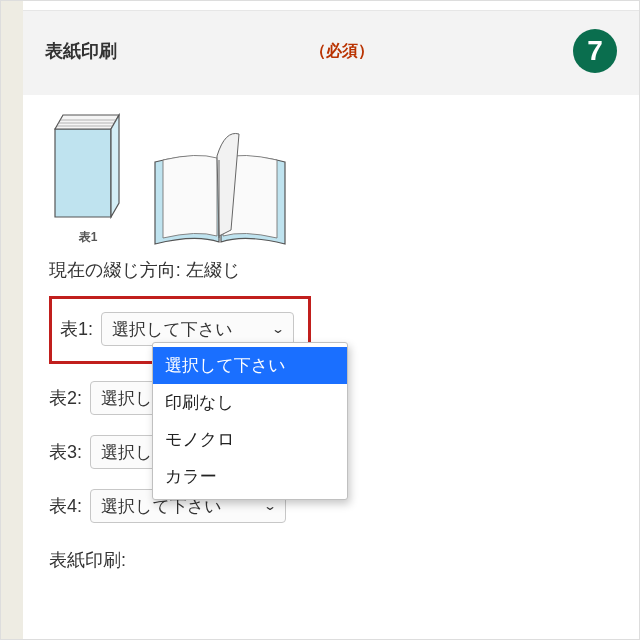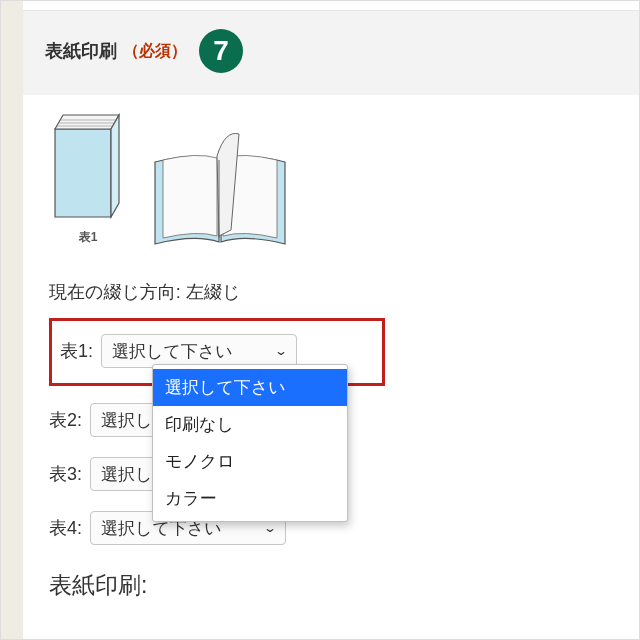--- a/index.html
+++ b/index.html
@@ -33,20 +33,21 @@
     height: 10px;
     background: #fff;
     border-bottom: 1px solid #e6e6e6;
   }
   .section-header {
     background: #f3f3f3;
     padding: 18px 22px 22px 22px;
     display: flex;
     align-items: center;
     gap: 6px;
+    justify-content: space-between;
   }
   .section-header .title {
     font-weight: 600;
     font-size: 18px;
     color: #333;
   }
   .section-header .req {
     color: #b93200;
     font-weight: 600;
     font-size: 16px;
@@ -74,31 +75,31 @@
     font-weight: bold;
   }
   .dia-item { text-align: center; }
   .dia-item svg { display: block; }
   .dia-cap {
     margin-top: 10px;
     font-size: 12px;
     color: #555;
   }
   .binding-line {
-    margin-top: 34px;
+    margin-top: 12px;
     font-size: 18px;
   }
   .form-area {
     position: relative;
     margin-top: 14px;
   }
   .highlight-box {
     border: 3px solid #c11f1d;
     padding: 10px 14px 12px 8px;
-    width: 336px;
+    width: 262px;
   }
   .row {
     display: flex;
     align-items: center;
     gap: 8px;
     height: 40px;
     margin-top: 14px;
   }
   .row:first-child { margin-top: 0; }
   .row-label {
@@ -143,21 +144,21 @@
     font-size: 17px;
     color: #222;
     cursor: pointer;
   }
   .dropdown-item.selected {
     background: #1a6fff;
     color: #fff;
   }
   .summary-line {
     margin-top: 22px;
-    font-size: 23px;
+    font-size: 18px;
   }
 </style>
 </head>
 <body>
 
 <div class="outer">
   <div class="left-rail"></div>
   <div class="panel">
     <div class="blank-strip"></div>
 

